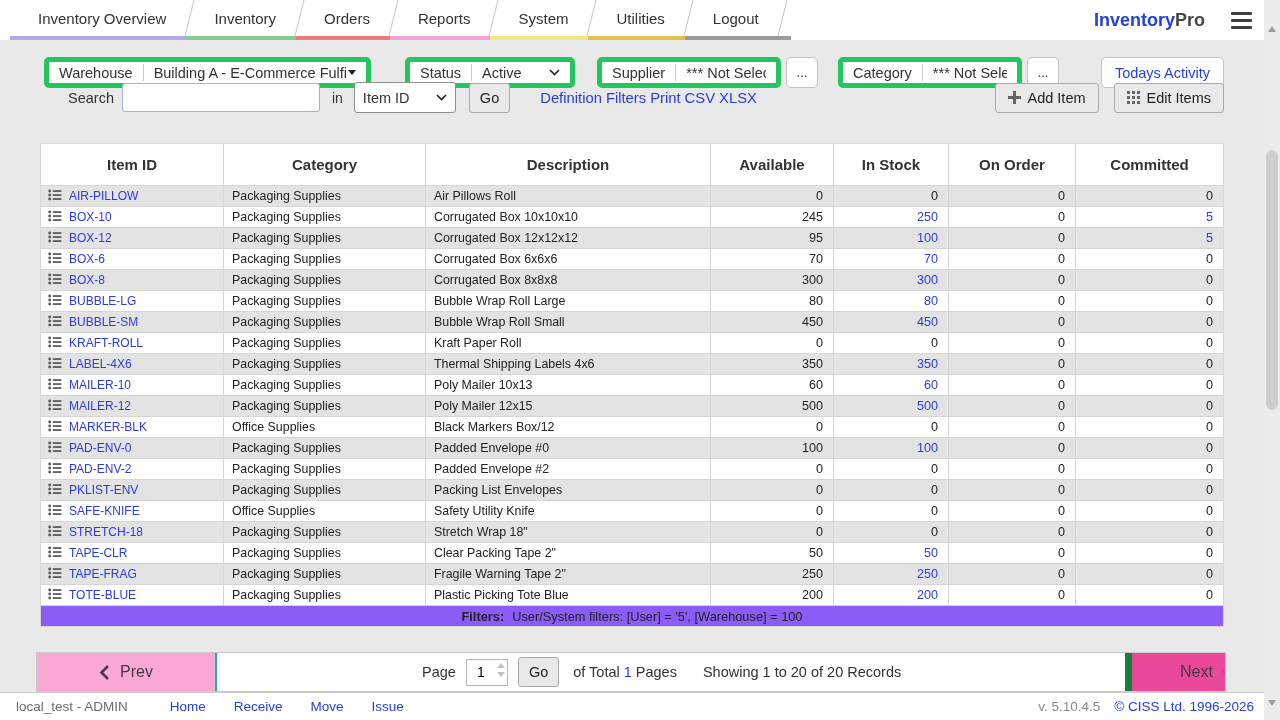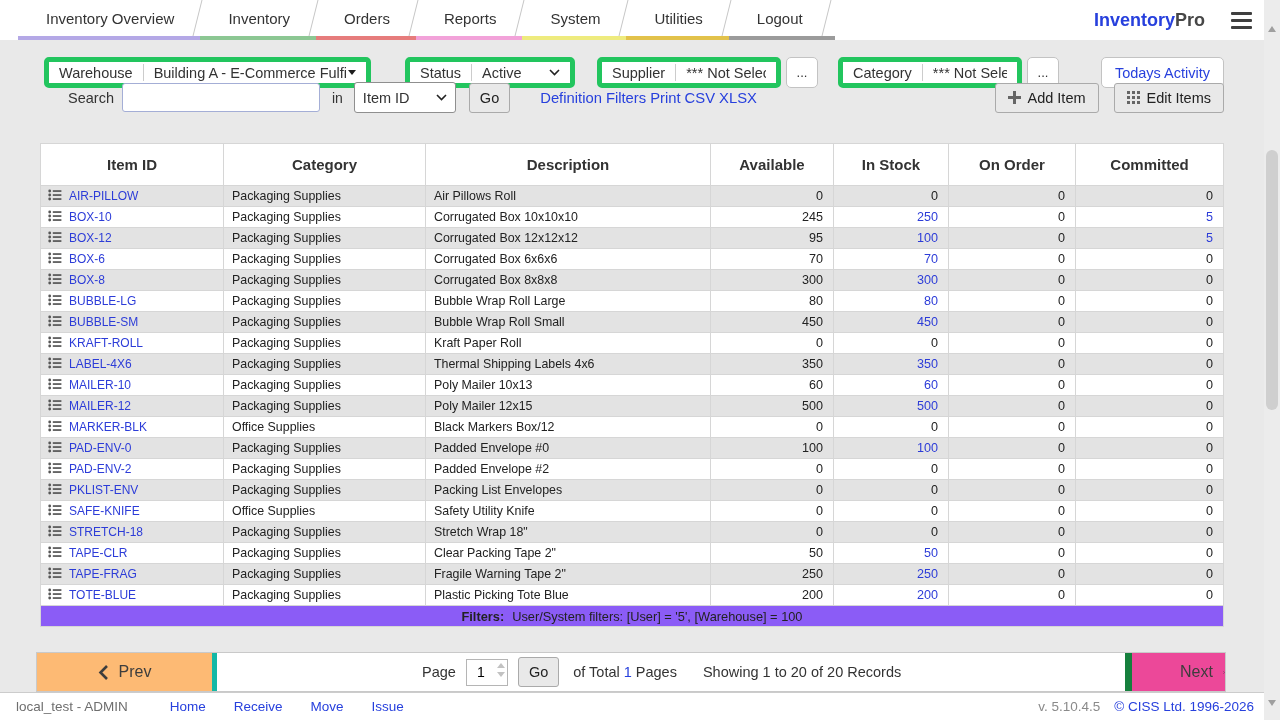--- a/index.html
+++ b/index.html
@@ -2,21 +2,21 @@
 <html><head>
 <meta charset="utf-8">
 <style>
   * { margin:0; padding:0; box-sizing:border-box; }
   html,body { width:1280px; height:720px; overflow:hidden; }
   body { font-family:"Liberation Sans", sans-serif; background:#e9e9e9; position:relative; color:#333; }
   a { text-decoration:none; }
 
   
   .nav { position:absolute; top:0; left:0; width:1280px; height:40px; background:#fff; display:flex; align-items:stretch; }
-  .tabs { display:flex; padding-left:24px;gap:6px; }
+  .tabs { display:flex; padding-left:16px; }
   .tab { position:relative; padding:0 26px 4px 22px; display:flex; align-items:center; font-size:15px; color:#333; cursor:pointer; white-space:nowrap; }
   .tab::after { content:""; position:absolute; right:2px; top:0; bottom:4px; width:1px; background:#c6c6c6; transform:skewX(-14deg); }
   .tab-underline { position:absolute; left:-6px; right:-6px; bottom:0; height:4px; }
   .brand { margin-left:auto; display:flex; align-items:center; padding-right:28px; font-size:18px; font-weight:700; }
   .brand .b1 { color:#2740dd; }
   .brand .b2 { color:#474747; }
   .burger { width:21px; display:flex; flex-direction:column; gap:4px; margin-left:26px; cursor:pointer; }
   .burger div { height:3px; background:#3f3f3f; border-radius:1px; }
 
   
@@ -53,21 +53,21 @@
   .id-link { color:#2c3cd8; font-size:12px; }
   .c-txt { padding-left:8px; }
   .c-num { text-align:right; padding-right:10px; font-size:12.6px; }
   .num-link { color:#2c3cd8; }
   tfoot td { background:#8b5cf6; text-align:center; font-size:12.8px; color:#222; height:21px; }
   tfoot .fl { font-weight:700; margin-right:8px; }
 
   
   .pager { position:absolute; left:36px; top:652px; width:1190px; height:40px; background:#fff; border:1px solid #c9c9c9; display:flex; align-items:stretch; }
   .pcell { display:flex; align-items:center; justify-content:center; gap:10px; font-size:16px; color:#3d3d3d; cursor:pointer; }
-  .prev { width:180px; background:#fdba74; border-right:5px solid #14b8a6; }
+  .prev { width:180px; background:#f9a8d4; border-right:2px solid #14b8a6; }
   .next { width:100px; margin-left:auto; background:#ec4899; border-left:7px solid #15803d;padding-left:48px; }
   .pmid { display:flex; align-items:center; margin-left:205px; font-size:14.5px; color:#333; }
   .pageinput { position:relative; margin:0 10px; }
   .pageinput input { width:42px; height:27px; border:1px solid #b5b5b5; text-align:center; font-size:14px; font-family:"Liberation Sans",sans-serif; padding-right:12px; }
   .spin { position:absolute; right:3px; top:4px; display:flex; flex-direction:column; gap:4px; }
   .spin .up { width:0; height:0; border-left:4px solid transparent; border-right:4px solid transparent; border-bottom:5px solid #c2c2c2; }
   .spin .dn { width:0; height:0; border-left:4px solid transparent; border-right:4px solid transparent; border-top:5px solid #c2c2c2; }
   .pmid .blue { color:#2740dd; }
   .pmid .sp { margin:0 4px; }
   .showing { margin-left:26px; }

